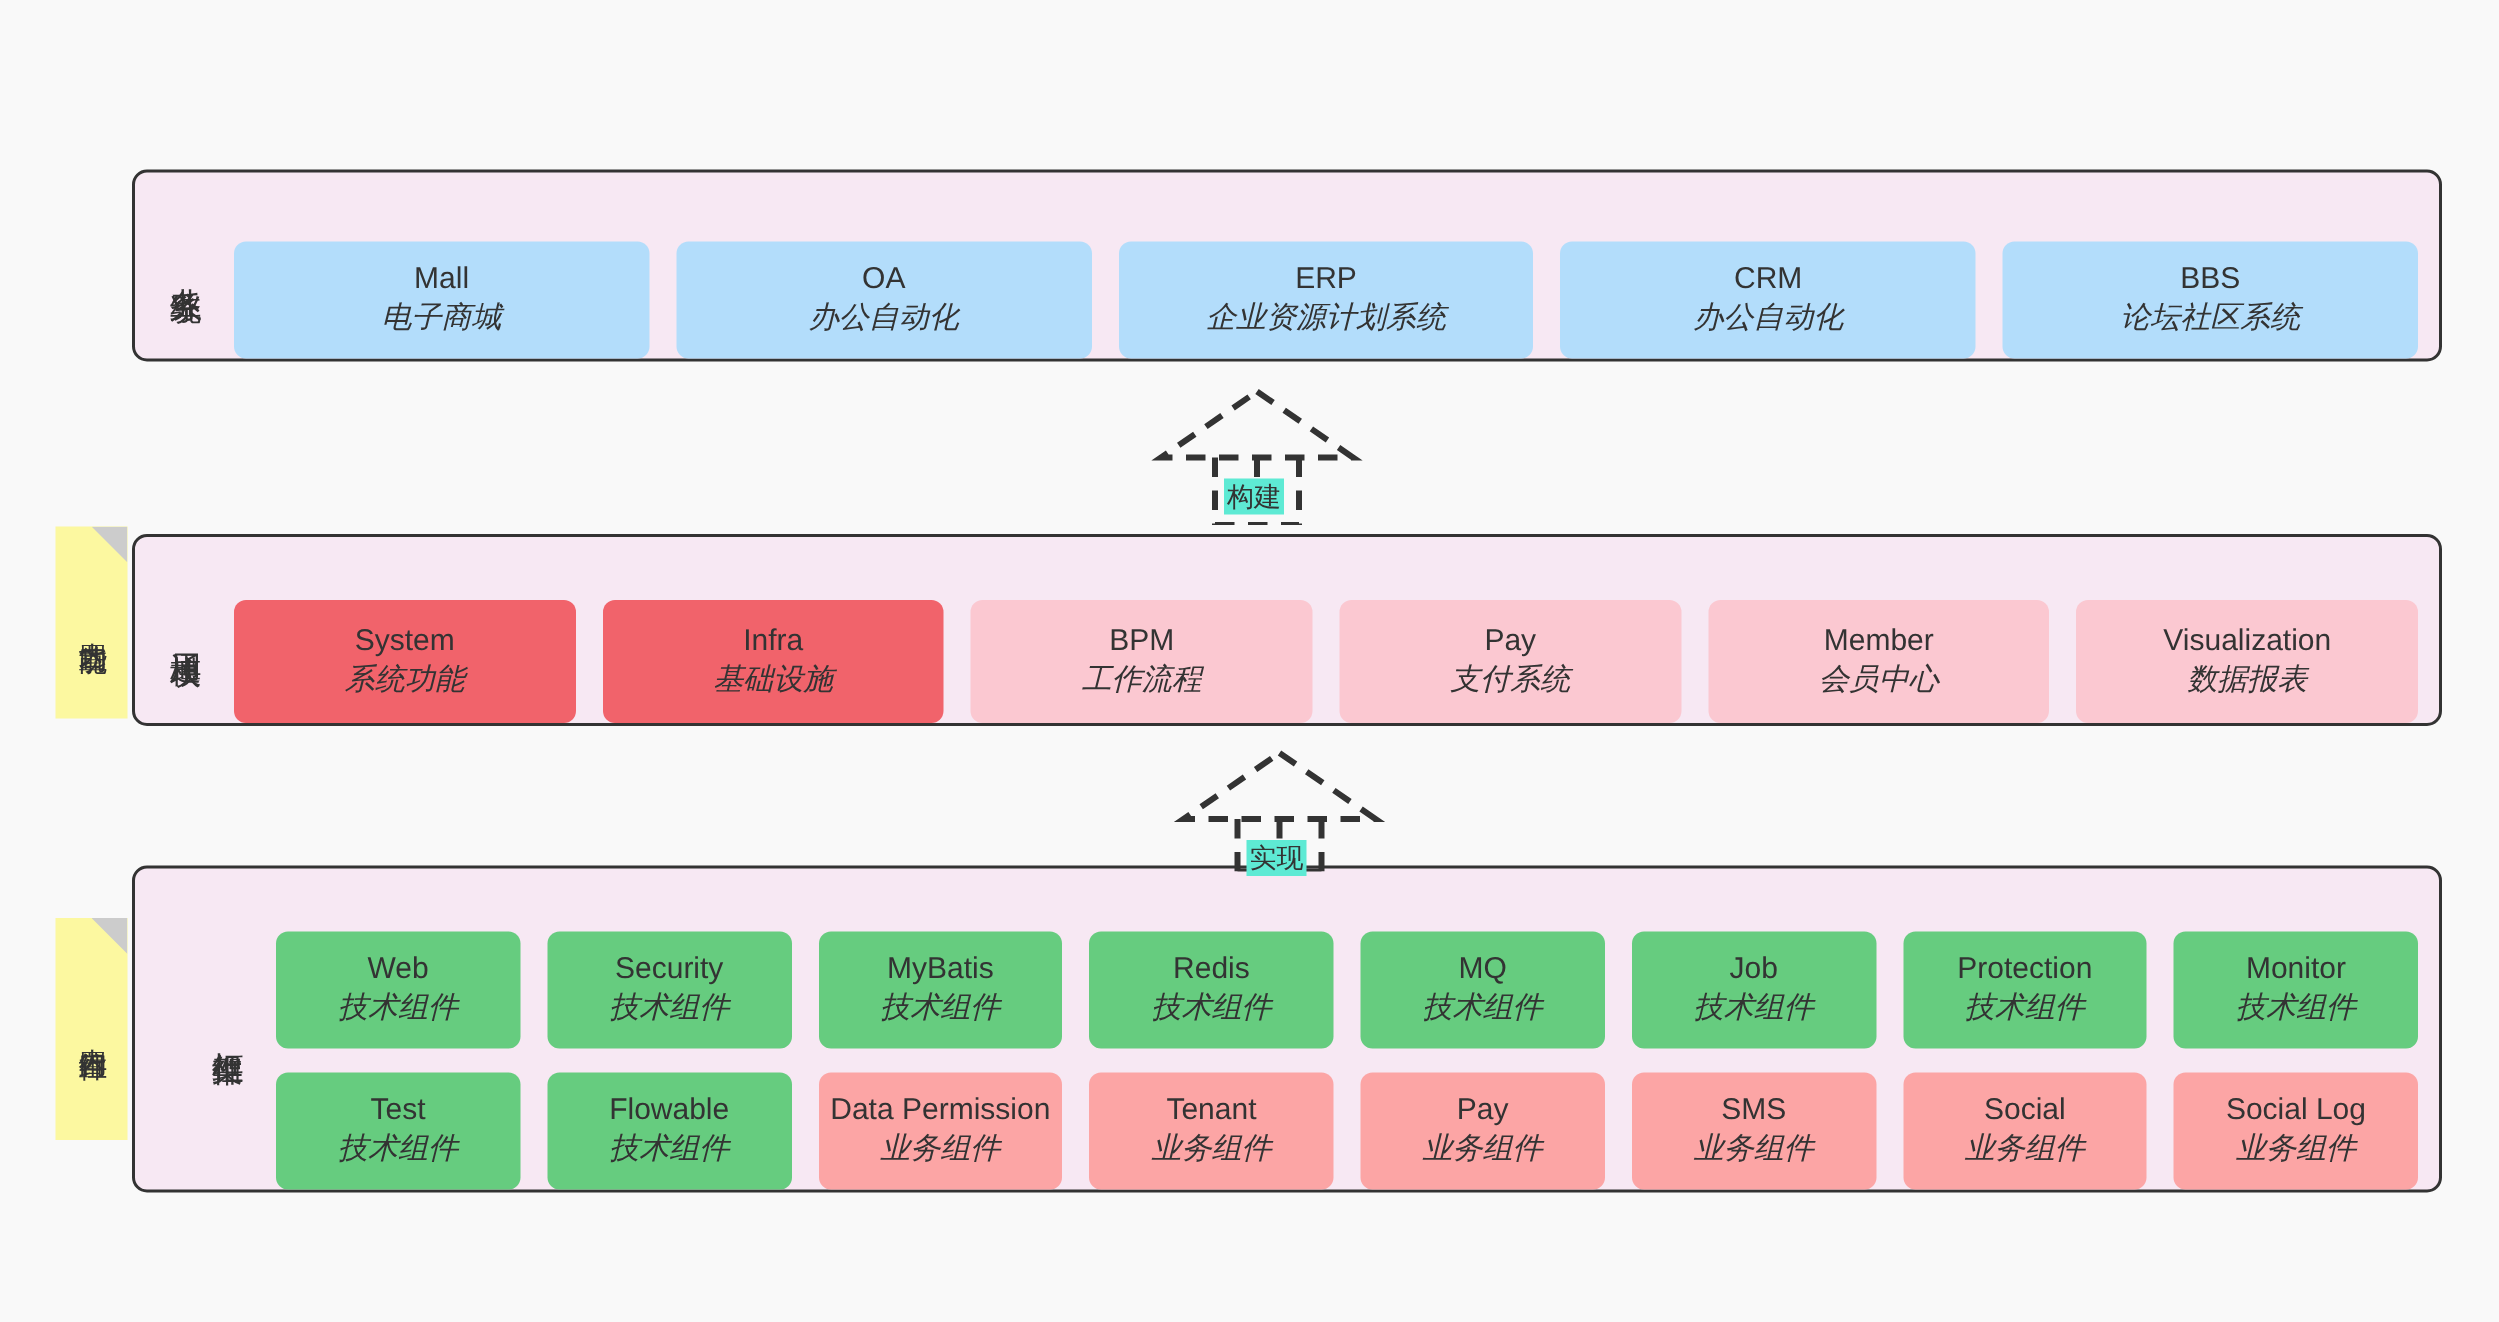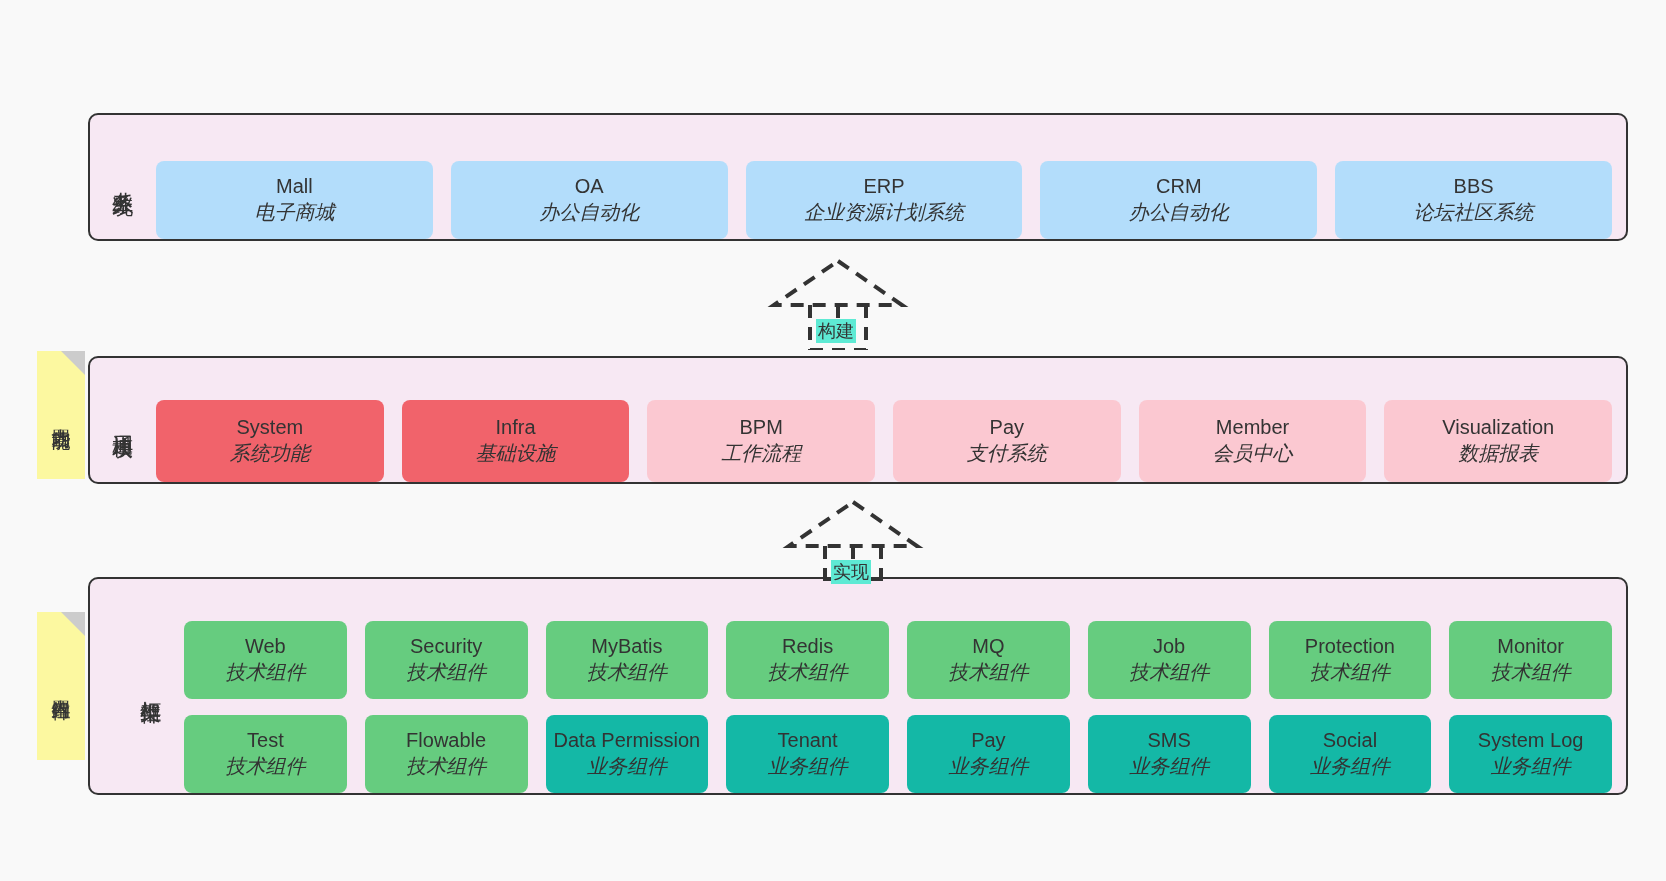--- a/index.html
+++ b/index.html
@@ -73,21 +73,21 @@
     color: #333333;
     padding: 6px 4px;
   }
   .card .en { display: block; }
   .card .cn { display: block; font-style: italic; }
 
   .card.blue         { background: #b3ddfb; height: 78px; }
   .card.red-strong   { background: #f1636b; height: 82px; }
   .card.pink-soft    { background: #fbc8d1; height: 82px; }
   .card.green-strong { background: #66cc7f; height: 78px; }
-  .card.green-soft   { background: #14b8a6; height: 78px; }
+  .card.green-soft   { background: #fca5a5; height: 78px; }
 
   
   .sticky {
     position: absolute;
     box-sizing: border-box;
     background: #fcf8a0;
     display: flex;
     align-items: center;
     justify-content: center;
     font-size: 19px;
@@ -277,21 +277,21 @@
         </div>
         <div class="card green-soft">
           <span class="en">SMS</span>
           <span class="cn">业务组件</span>
         </div>
         <div class="card green-soft">
           <span class="en">Social</span>
           <span class="cn">业务组件</span>
         </div>
         <div class="card green-soft">
-          <span class="en">System Log</span>
+          <span class="en">Social Log</span>
           <span class="cn">业务组件</span>
         </div>
       </div>
 
     </div>
   </div>
 
 </div>
 
 </body></html>

